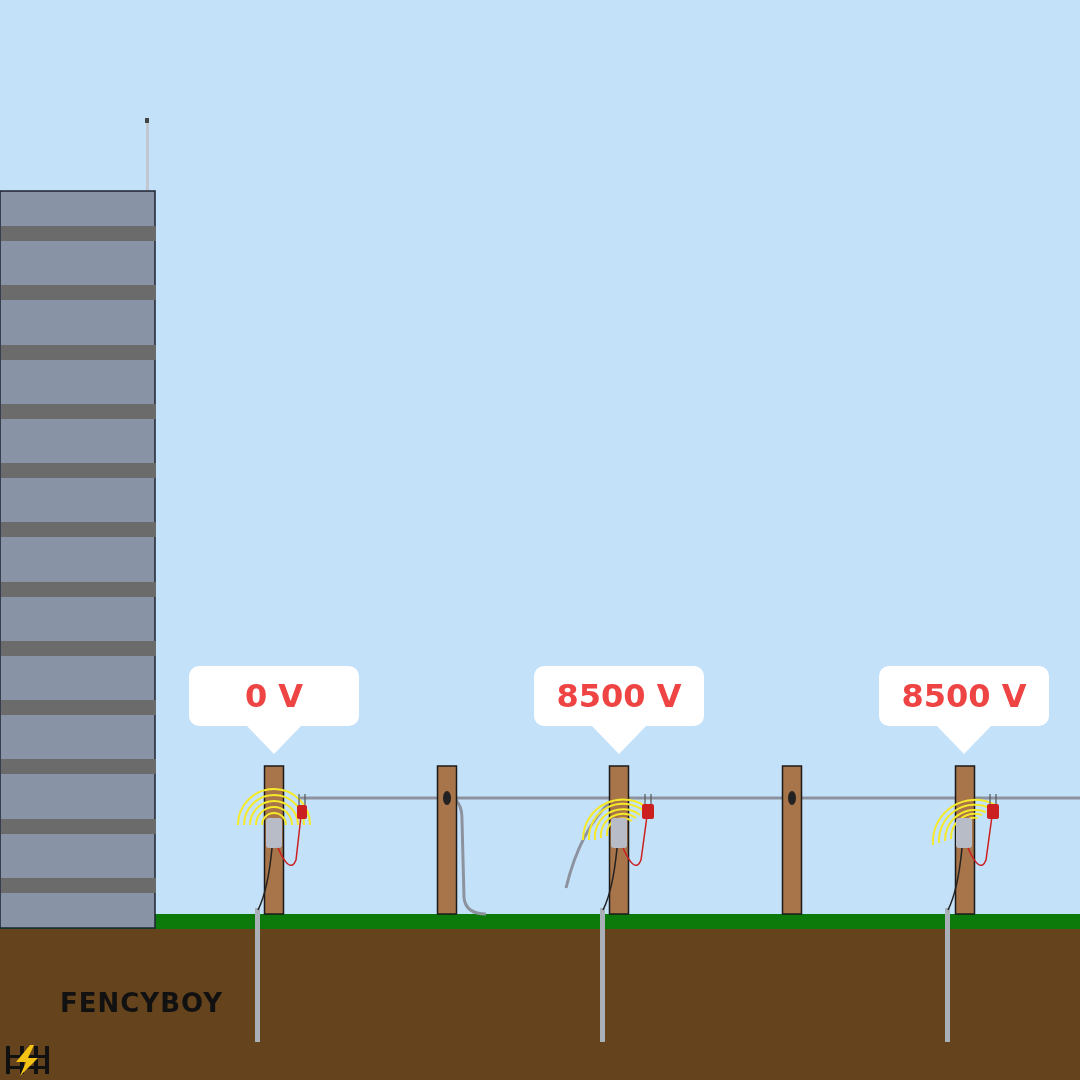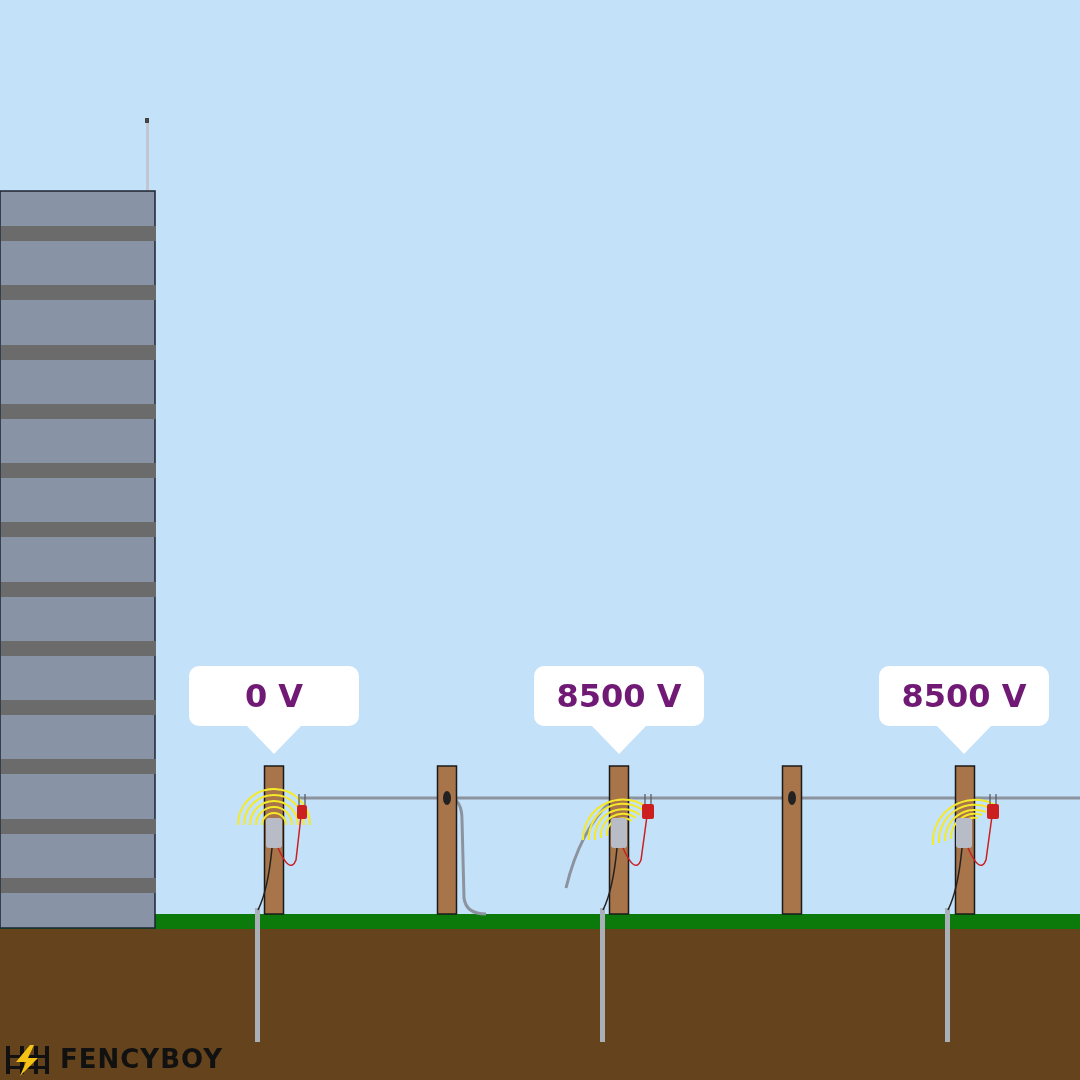--- a/index.html
+++ b/index.html
@@ -1,20 +1,20 @@
 <!DOCTYPE html>
 <html><head>
 <meta charset="utf-8">
 <style>
   html,body{margin:0;padding:0;}
   body{width:1080px;height:1080px;overflow:hidden;position:relative;background:#c4e1fa;font-family:"Liberation Sans",sans-serif;}
   .abs{position:absolute;}
-  .bubble{position:absolute;background:#fff;border-radius:10px;width:170px;height:60px;display:flex;align-items:center;justify-content:center;font-weight:bold;font-size:32px;color:#701a75;font-family:"DejaVu Sans","Liberation Sans",sans-serif;}
+  .bubble{position:absolute;background:#fff;border-radius:10px;width:170px;height:60px;display:flex;align-items:center;justify-content:center;font-weight:bold;font-size:32px;color:#ef4444;font-family:"DejaVu Sans","Liberation Sans",sans-serif;}
   .bubble::after{content:"";position:absolute;left:50%;bottom:-28px;transform:translateX(-50%);border-left:28px solid transparent;border-right:28px solid transparent;border-top:29px solid #fff;}
-  .logo-text{position:absolute;left:60px;top:1044px;font-weight:bold;font-size:26px;letter-spacing:1px;color:#111;font-family:"DejaVu Sans","Liberation Sans",sans-serif;}
+  .logo-text{position:absolute;left:60px;top:988px;font-weight:bold;font-size:26px;letter-spacing:1px;color:#111;font-family:"DejaVu Sans","Liberation Sans",sans-serif;}
 </style>
 </head>
 <body>
 
 <svg class="abs" style="left:0;top:0" width="1080" height="1080">
 
   <rect x="0" y="928" width="1080" height="152" fill="#65431c"></rect>
   <rect x="0" y="914" width="1080" height="15" fill="#0b7a0b"></rect>
 
   <g>

